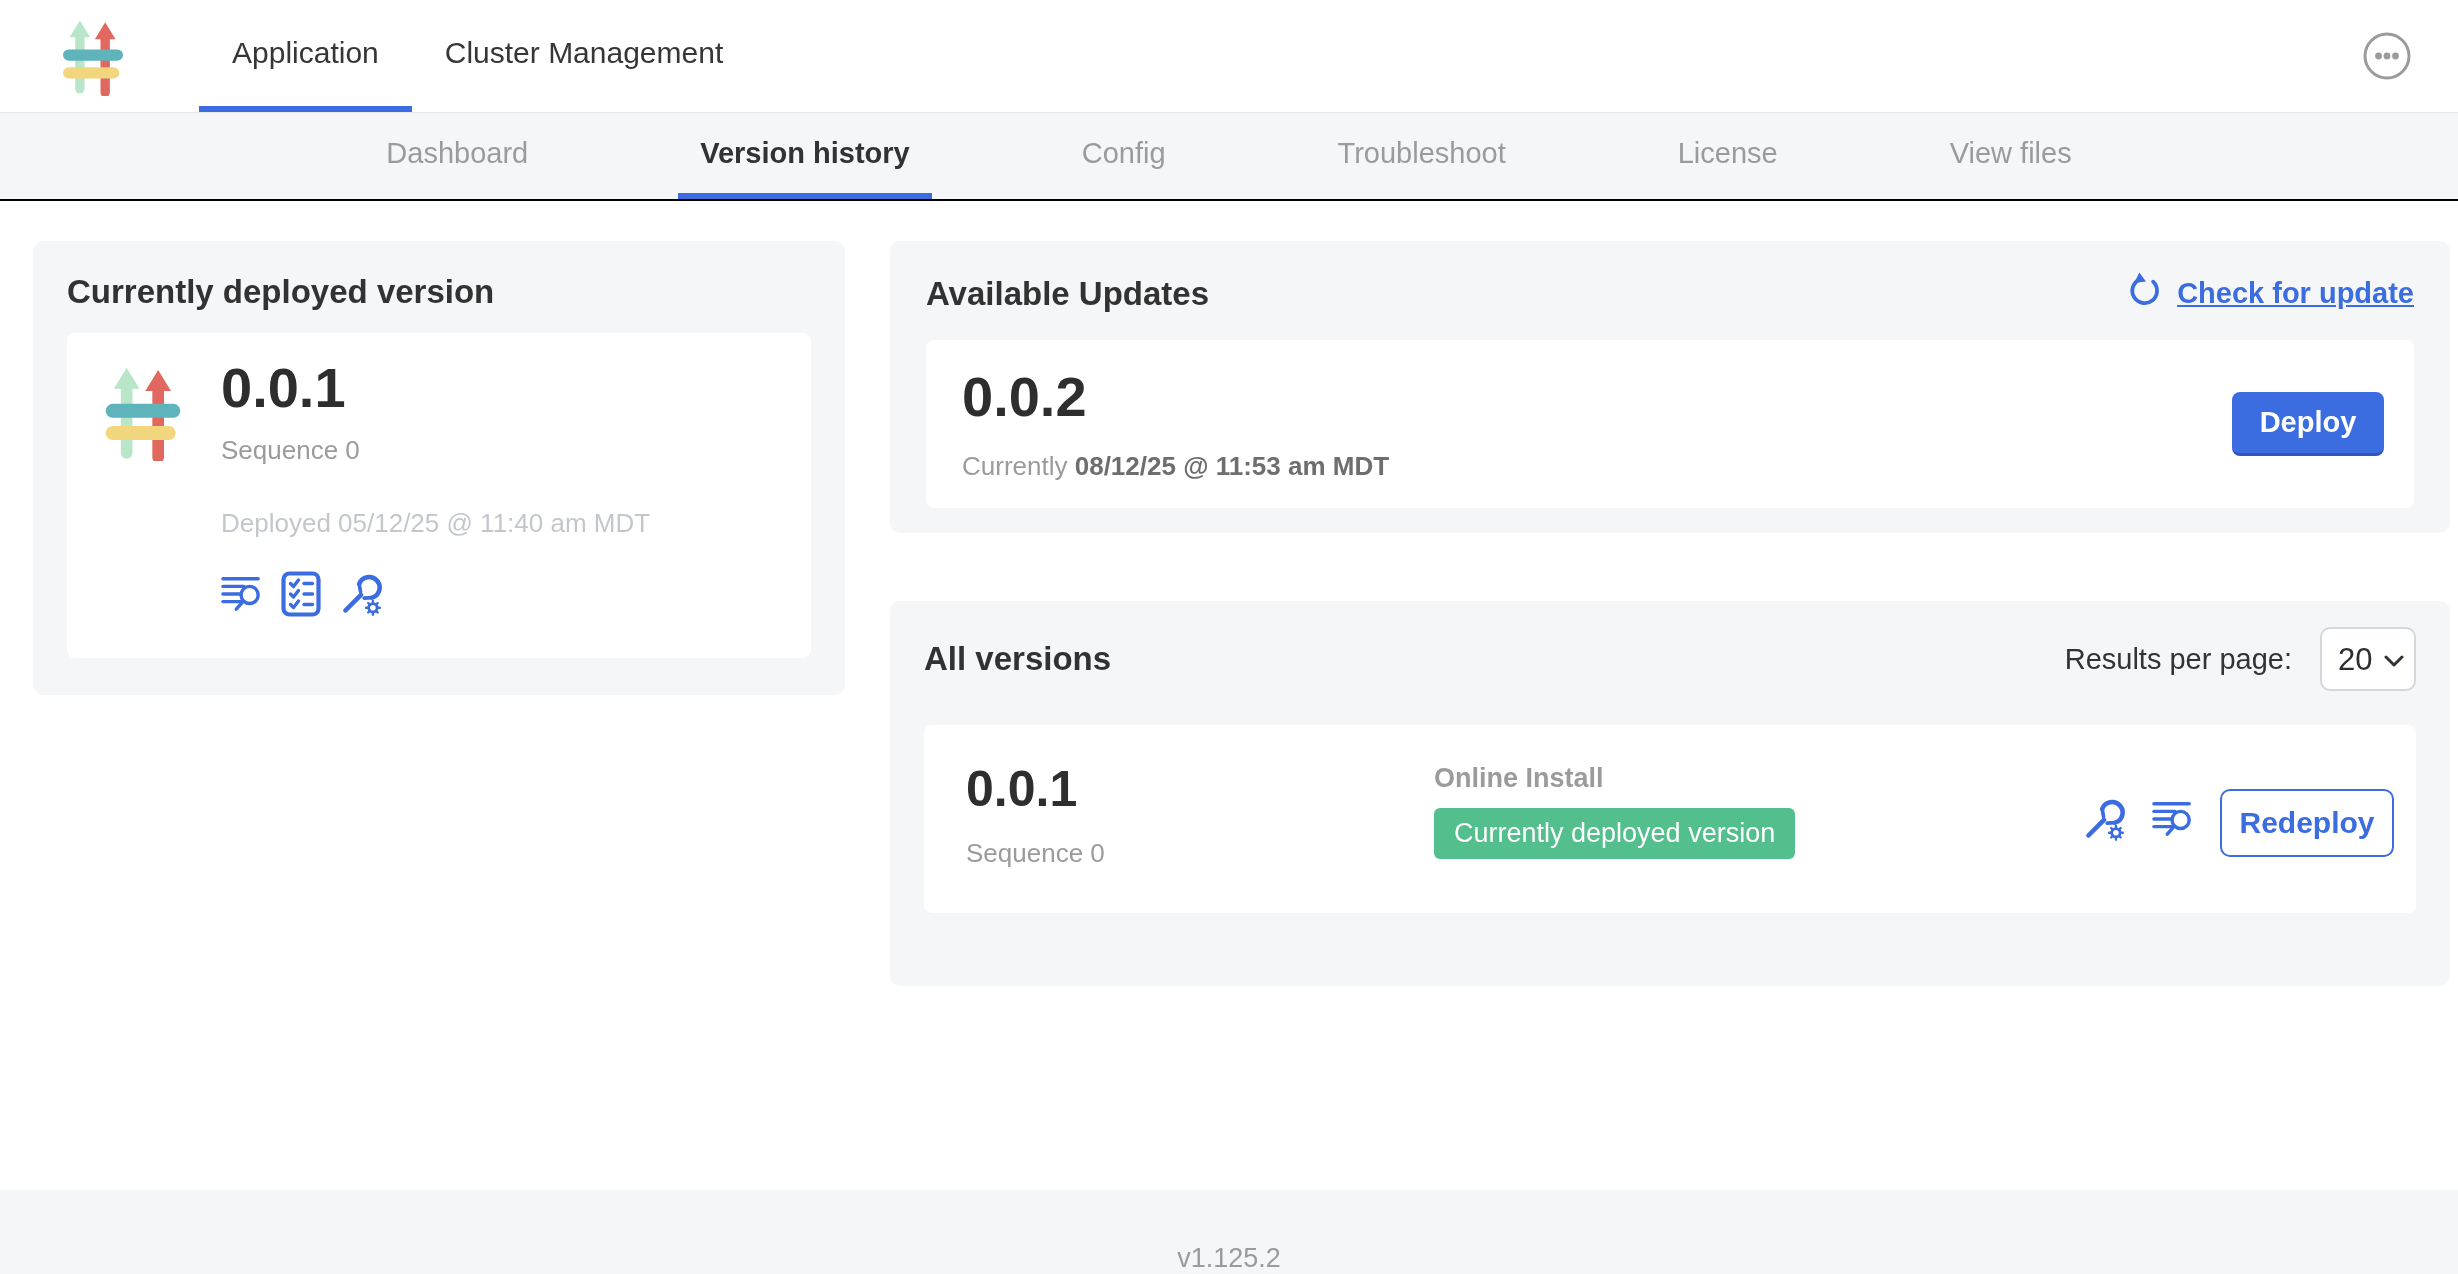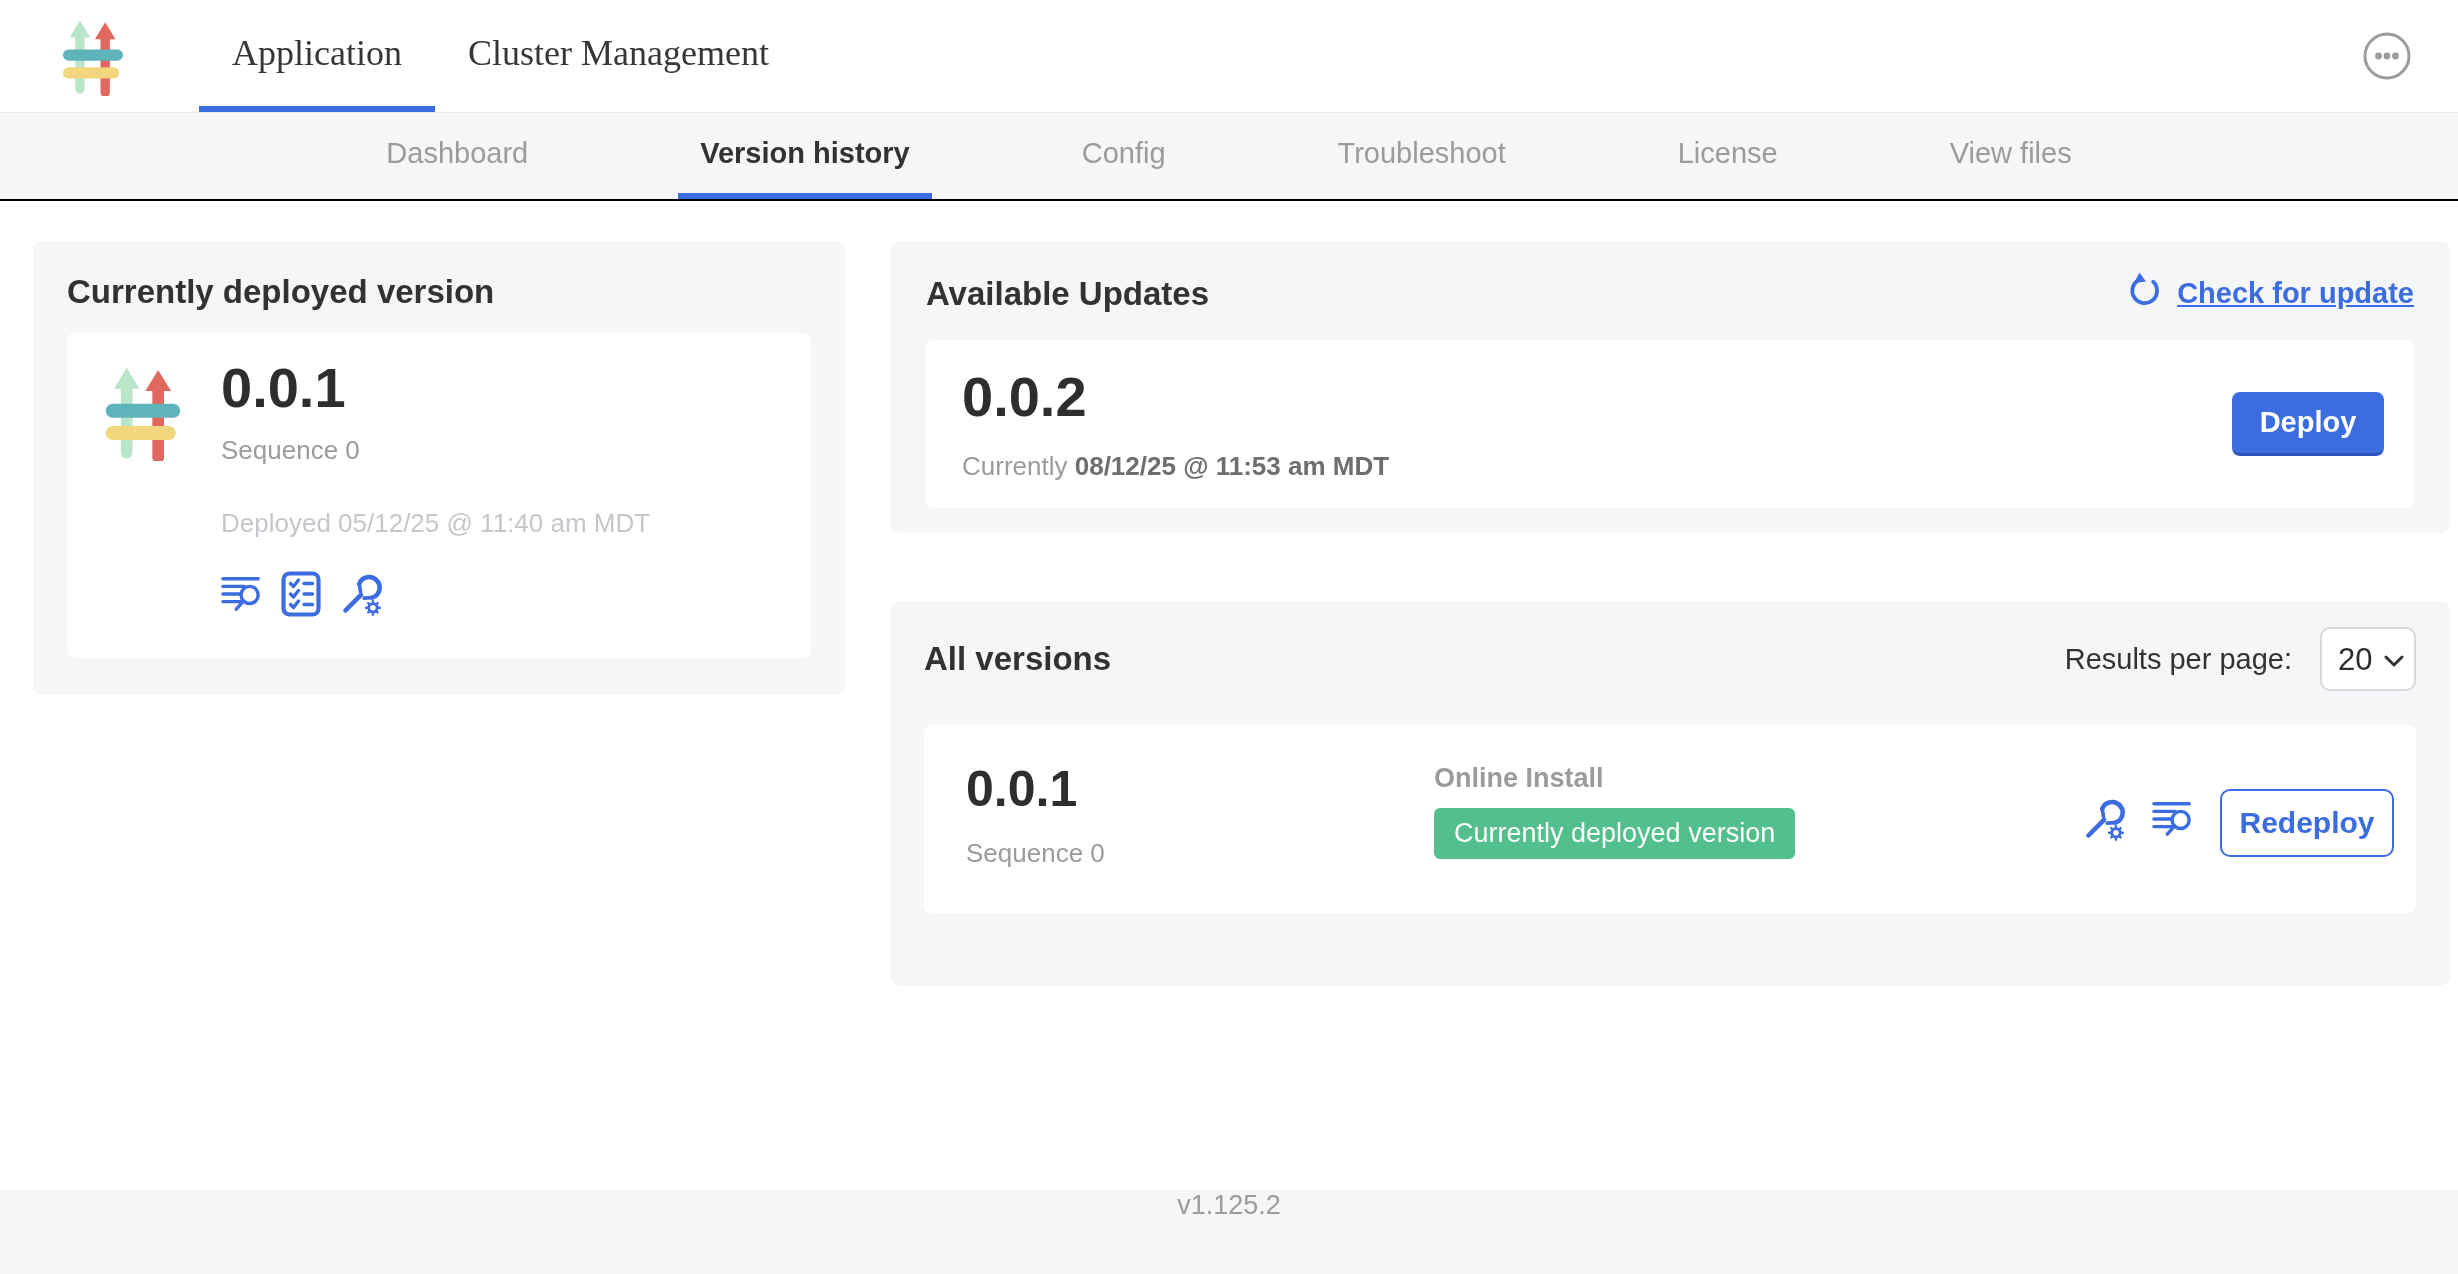--- a/index.html
+++ b/index.html
@@ -11,23 +11,22 @@
   }
 
   
   .header {
     height:113px; background:#ffffff; border-bottom:1px solid #e7e9eb;
     display:flex; align-items:stretch; flex:0 0 auto;
   }
   .logo-wrap { align-self:center; margin-left:63px; margin-right:76px; width:60px; height:80px; }
   .header-tab {
     display:flex; align-items:center; padding:0 33px;
-    font-size:36px; font-weight:500; color:#363636; cursor:pointer;
+    font-size:30px; font-weight:500; color:#363636; cursor:pointer;
     border-bottom:6px solid transparent;
-    font-family:Liberation Serif, serif;
   }
   .header-tab.active { border-bottom-color:#3b6ce0; }
   .menu-btn {
     margin-left:auto; margin-right:46px; align-self:center;
     width:50px; height:50px; background:none; border:none; cursor:pointer; padding:0;
   }
 
   
   .subnav {
     height:88px; background:#f4f6f8; border-bottom:2px solid #000000;
@@ -107,21 +106,21 @@
   .row-right { display:flex; align-items:center; gap:26px; align-self:center; margin-left:auto; }
   .redeploy-btn {
     background:#ffffff; color:#3b6ce0; font-family:inherit;
     font-size:30px; font-weight:700; border:2.5px solid #3b6ce0;
     border-radius:10px; width:174px; height:68px; cursor:pointer;margin-top:8px;
   }
 
   
   .footer {
     flex:0 0 auto; height:84px; background:#f5f6f8;
-    display:flex; align-items:flex-start; justify-content:center;
+    display:flex; align-items:flex-end; justify-content:center;
     font-size:27px; color:#9b9b9b;
   }
 </style>
 </head>
 <body>
 
 <header class="header">
   <span class="logo-wrap">
     <svg viewBox="0 0 64 84" width="60" height="80">
       <path d="M18 77 V20" stroke="#b9e5c8" stroke-width="10" stroke-linecap="round" fill="none"></path>

